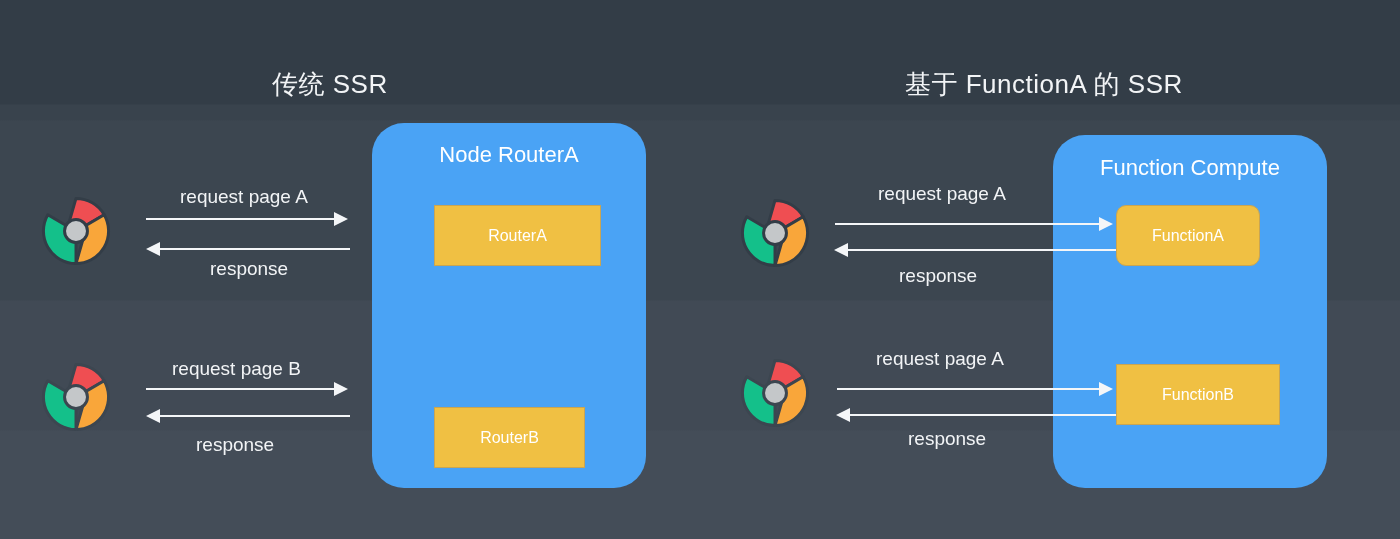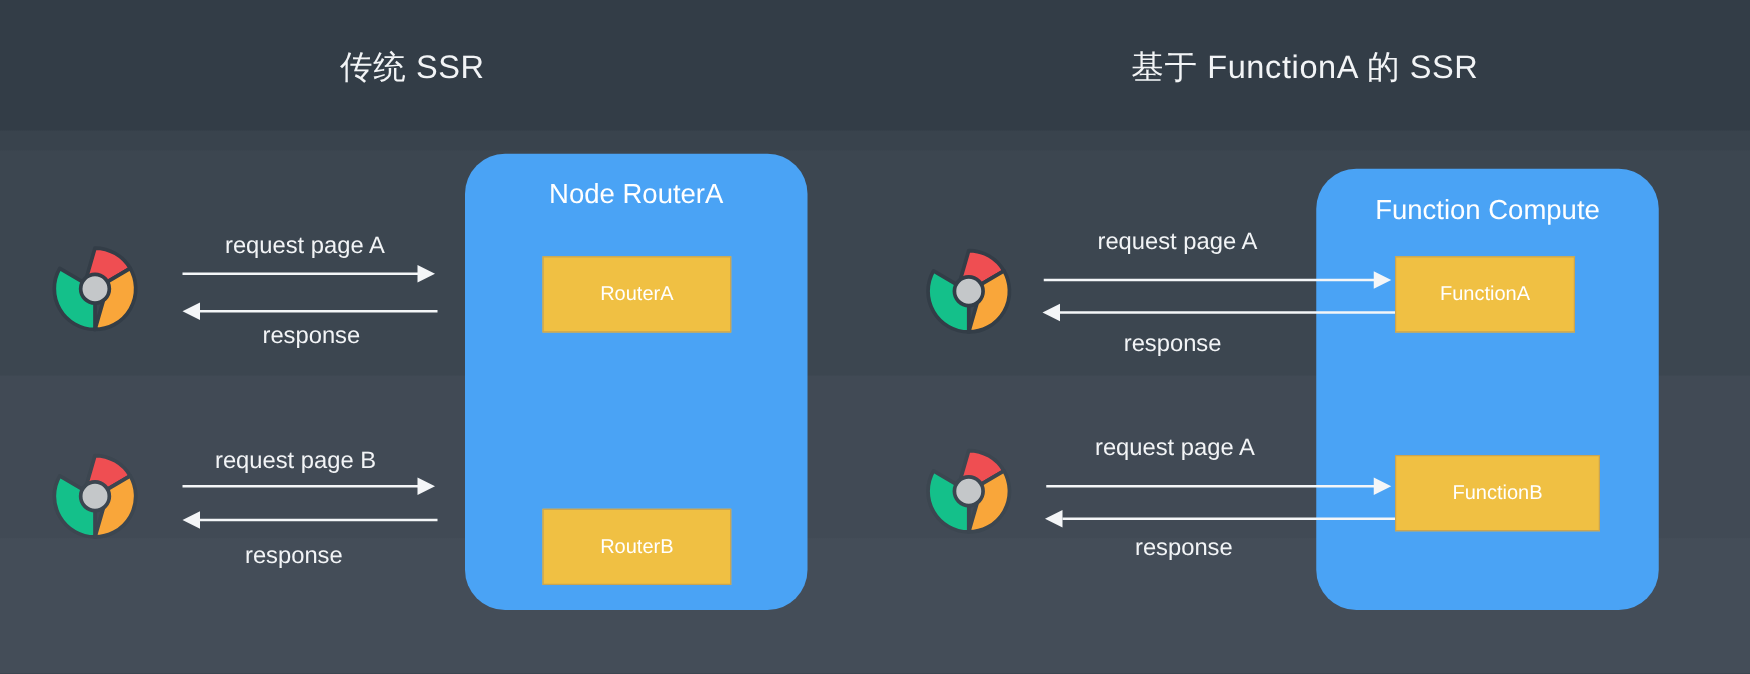--- a/index.html
+++ b/index.html
@@ -23,20 +23,21 @@
   }
 
   
   .section-title {
     position: absolute;
     color: #f2f4f6;
     font-size: 26px;
     font-weight: 400;
     letter-spacing: 0.5px;
     white-space: nowrap;
+    margin-top: 31px;
   }
   #title-left  { left: 272px; top: 36px; }
   #title-right { left: 905px; top: 36px; }
 
   
   .panel {
     position: absolute;
     background: #4aa3f5;
     border-radius: 32px;
   }
@@ -62,23 +63,23 @@
     background: #f0c043;
     border: 1px solid #c9a552;
     box-sizing: border-box;
     display: flex;
     align-items: center;
     justify-content: center;
     color: #ffffff;
     font-size: 16px;
     font-weight: 400;
   }
-  #box-routerA   { left: 434px;  top: 205px; width: 151px; height: 61px; }
+  #box-routerA   { left: 434px;  top: 205px; width: 167px; height: 61px; }
   #box-routerB   { left: 434px;  top: 370px; width: 151px; height: 61px; margin-top: 37px; }
-  #box-functionA { left: 1116px; top: 205px; width: 144px; height: 61px; }
+  #box-functionA { left: 1116px; top: 205px; width: 144px; height: 61px; border-radius: 10px; }
   #box-functionB { left: 1116px; top: 364px; width: 164px; height: 61px; }
 
   
   .chrome {
     position: absolute;
     width: 74px;
     height: 74px;
   }
   #chrome-l1 { left: 39px;  top: 194px; }
   #chrome-l2 { left: 39px;  top: 360px; }

